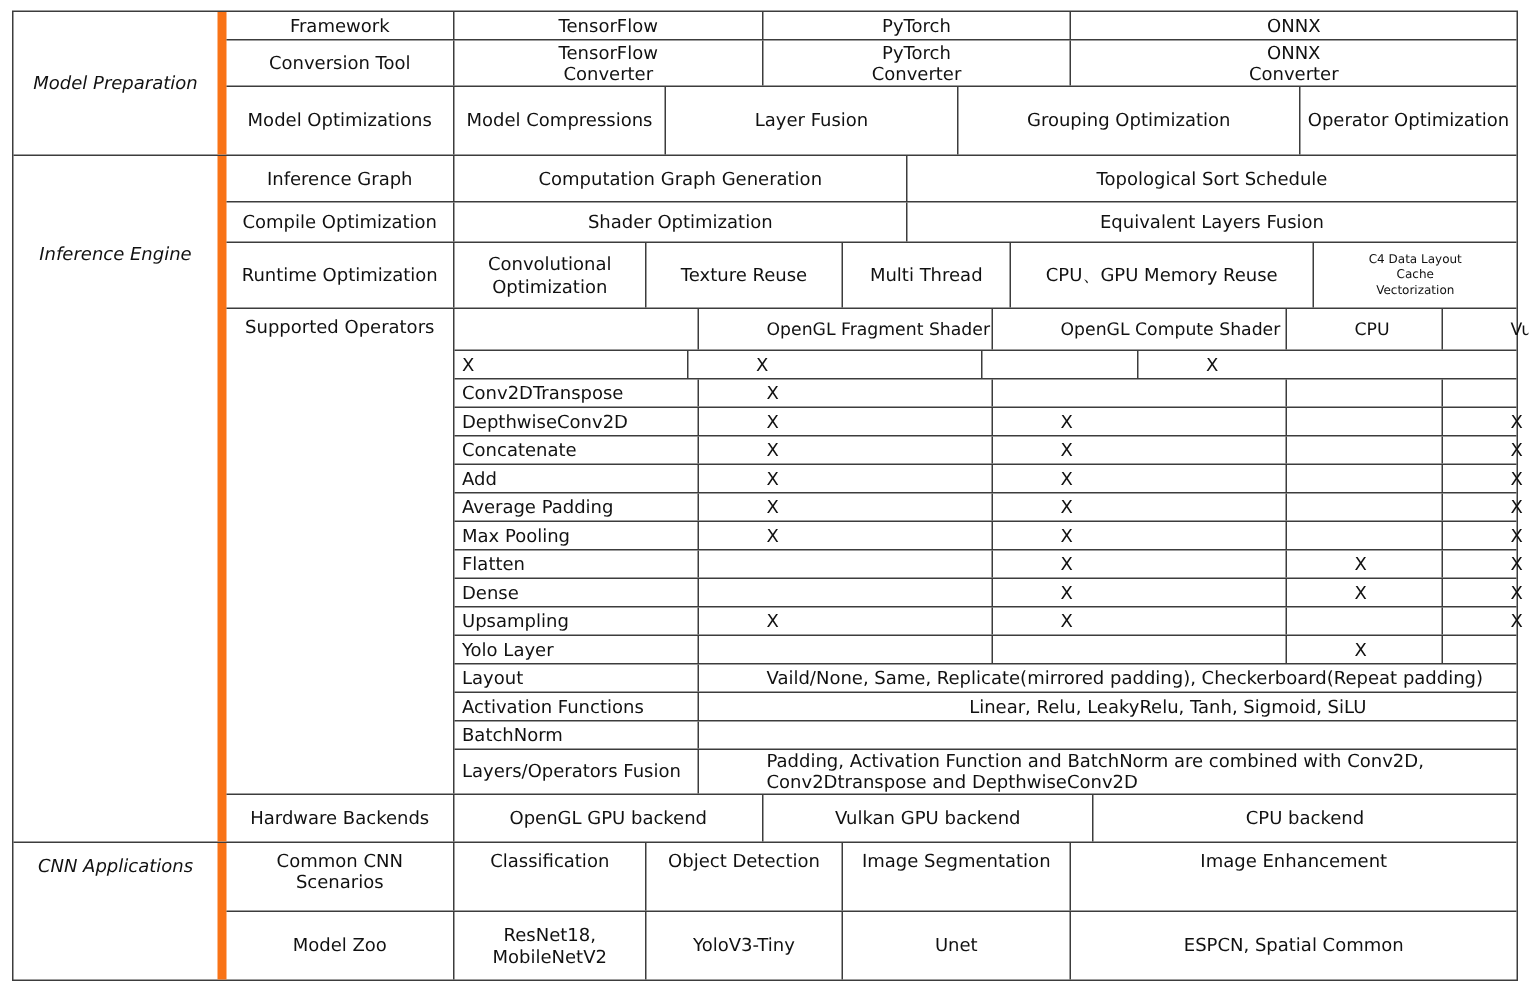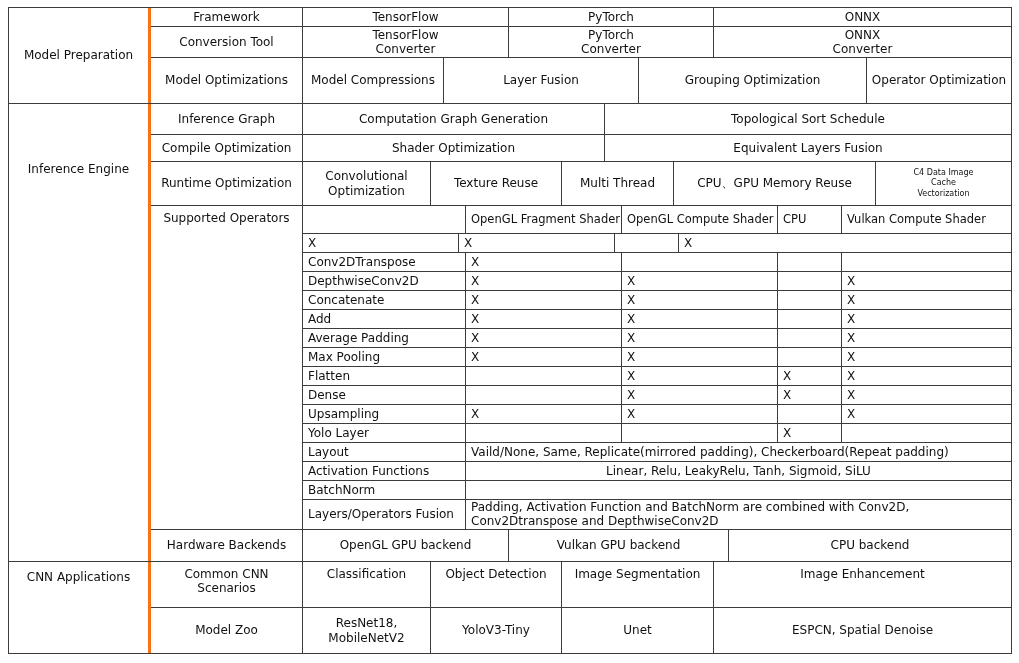--- a/index.html
+++ b/index.html
@@ -5,38 +5,38 @@
   * { margin:0; padding:0; box-sizing:border-box; }
   body {
     width:1019px; height:663px; background:#ffffff; color:#111;
     font-family:"DejaVu Sans","Liberation Sans",sans-serif;
     font-size:12px; position:relative; overflow:hidden;
   }
   .tbl { position:absolute; left:8px; top:7px; width:1004px; border:1px solid #3c3c3c; background:#fff; }
   .sec { display:flex; border-bottom:1px solid #3c3c3c; }
   .sec:last-child { border-bottom:none; }
   .sec-label {
-    width:142px; flex:none; border-right:3px solid #f97316;
+    width:142px; flex:none; border-right:6px solid #f97316;
     display:flex; justify-content:center; align-items:center;
-    text-align:left; line-height:1.2;
+    text-align:left; line-height:1.2;font-style:italic;
   }
   .sec-label.v-top { align-items:flex-start; }
   .sec-body { width:860px; flex:none; display:flex; flex-direction:column; }
   .row { display:flex; border-bottom:1px solid #3c3c3c; }
   .sec-body > .row:last-child { border-bottom:none; }
   .cell {
     flex:none; display:flex; align-items:center; justify-content:center;
     text-align:center; white-space:pre-line; line-height:1.2;
     border-right:1px solid #3c3c3c; overflow:hidden; padding:1px 3px;
   }
   .row > .cell:last-child { border-right:none; }
   .left { justify-content:flex-start; text-align:left; padding-left:5px; }
   .top  { align-items:flex-start; padding-top:5px; }
   .op-wrap { width:708px; flex:none; display:flex; flex-direction:column; }
-  .oprow { display:flex; border-bottom:1px solid #3c3c3c; }
+  .oprow { display:flex; border-bottom:1px solid #3c3c3c;gap:40px; }
   .op-wrap > .oprow:last-child { border-bottom:none; }
   .oprow > .cell:last-child { border-right:none; }
   .hdr { font-size:11.5px; white-space:nowrap; }
   .tiny { font-size:8px; line-height:1.3; padding:1px 2px; }
   .wrap2 { line-height:1.15; }
 </style>
 </head>
 <body>
 
 <div class="tbl">
@@ -82,21 +82,21 @@
         <div class="cell" style="width:302px">Shader Optimization</div>
         <div class="cell" style="width:406px">Equivalent Layers Fusion</div>
       </div>
       <div class="row" style="height:44px">
         <div class="cell" style="width:152px">Runtime Optimization</div>
         <div class="cell" style="width:128px">Convolutional
 Optimization</div>
         <div class="cell" style="width:131px">Texture Reuse</div>
         <div class="cell" style="width:112px">Multi Thread</div>
         <div class="cell" style="width:202px">CPU、GPU Memory Reuse</div>
-        <div class="cell tiny" style="width:135px">C4 Data Image
+        <div class="cell tiny" style="width:135px">C4 Data Layout
 Cache
 Vectorization</div>
       </div>
 
       <div class="row">
         <div class="cell top" style="width:152px">Supported Operators</div>
         <div class="op-wrap">
           <div class="oprow" style="height:28px">
             <div class="cell left" style="width:163px"></div>
             <div class="cell left hdr" style="width:156px">OpenGL Fragment Shader</div>
@@ -219,18 +219,18 @@
         <div class="cell top" style="width:131px">Object Detection</div>
         <div class="cell top" style="width:152px">Image Segmentation</div>
         <div class="cell top" style="width:297px">Image Enhancement</div>
       </div>
       <div class="row" style="height:45px">
         <div class="cell" style="width:152px">Model Zoo</div>
         <div class="cell" style="width:128px">ResNet18,
 MobileNetV2</div>
         <div class="cell" style="width:131px">YoloV3-Tiny</div>
         <div class="cell" style="width:152px">Unet</div>
-        <div class="cell" style="width:297px">ESPCN, Spatial Denoise</div>
+        <div class="cell" style="width:297px">ESPCN, Spatial Common</div>
       </div>
     </div>
   </div>
 
 </div>
 
 </body></html>

